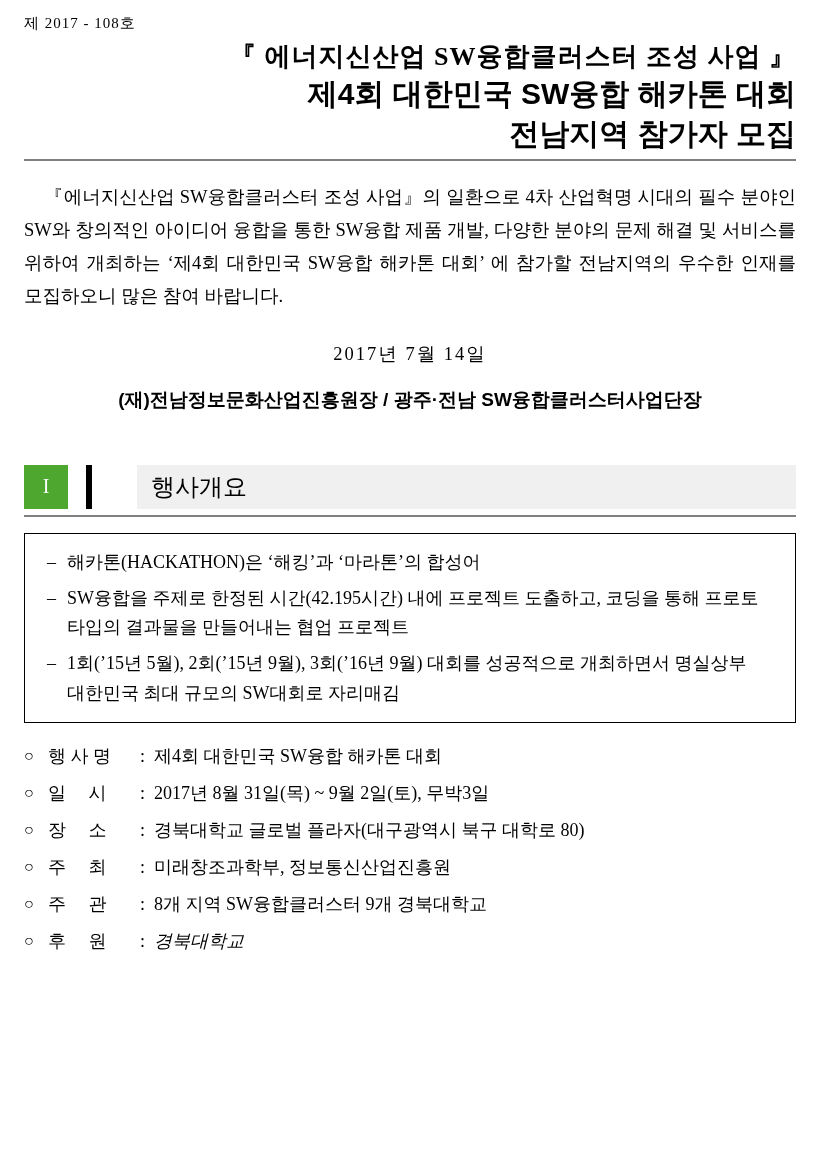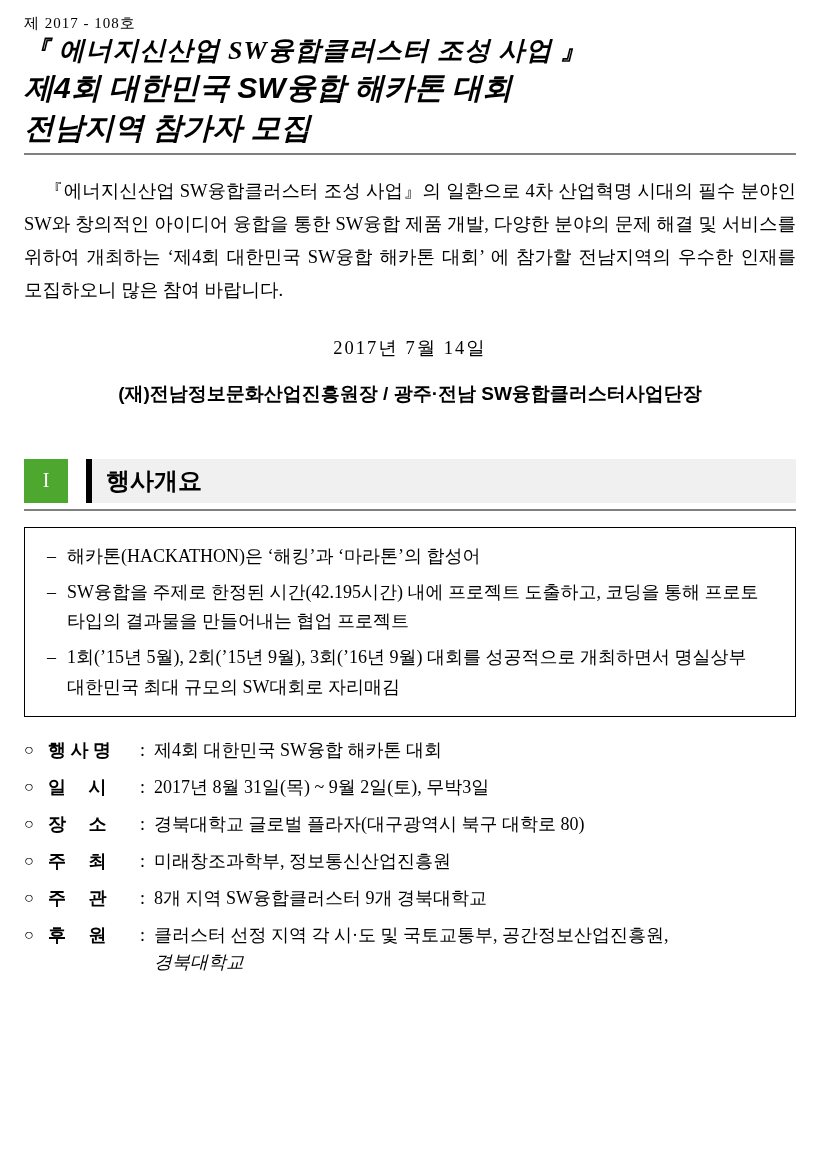--- a/index.html
+++ b/index.html
@@ -20,25 +20,25 @@
     height: 1163px;
     box-sizing: border-box;
     padding: 14px 24px 0 24px;
     position: relative;
   }
 
   
   .doc-number {
     font-size: 15px;
     letter-spacing: 1px;
+    margin-bottom: 6px;
   }
   .title-block {
-    text-align: left;
+    text-align: right;
     font-weight: bold;
-    font-style: italic;
   }
   .title-line1 {
     font-size: 26px;
     letter-spacing: 1px;
     line-height: 1.35;
   }
   .title-line2 {
     font-size: 30px;
     letter-spacing: 0px;
     line-height: 1.32;
@@ -102,22 +102,23 @@
     background: #000000;
     margin-left: 18px;
   }
   .section-title {
     flex: 1;
     background: #f0f0f0;
     display: flex;
     align-items: center;
     padding-left: 14px;
     font-size: 24px;
-    font-weight: bold;
-    font-family: "Liberation Sans", sans-serif;
+    font-weight: normal;
+    font-family: "Liberation Sans", sans-serif;
+    margin-left: 45px;
   }
   .section-underline {
     border: none;
     border-top: 2px solid #808080;
     margin: 6px 0 0 0;
   }
 
   
   .box {
     margin-top: 16px;
@@ -149,21 +150,20 @@
   }
   .row-mark {
     flex: 0 0 24px;
     font-size: 16px;
     padding-top: 1px;
   }
   .row-label {
     flex: 0 0 92px;
     letter-spacing: 0px;
     white-space: pre;
-    font-weight: bold;
   }
   .row-colon {
     flex: 0 0 14px;
   }
   .row-value {
     flex: 1;
     word-break: keep-all;
   }
   .row-value .cont {
     display: block;
@@ -246,18 +246,18 @@
       <span class="row-mark">○</span>
       <span class="row-label">주     관</span>
       <span class="row-colon">:</span>
       <span class="row-value">8개 지역 SW융합클러스터 9개 경북대학교</span>
     </div>
 
     <div class="row">
       <span class="row-mark">○</span>
       <span class="row-label">후     원</span>
       <span class="row-colon">:</span>
-      <span class="row-value"><span>클러스터 선정 지역 각 시·도 및 국토교통부, 공간정보산업진흥원,</span><span class="cont">경북대학교</span></span>
+      <span class="row-value"><span class="cont">경북대학교</span></span>
     </div>
 
   </div>
 
 </div>
 
 </body></html>

